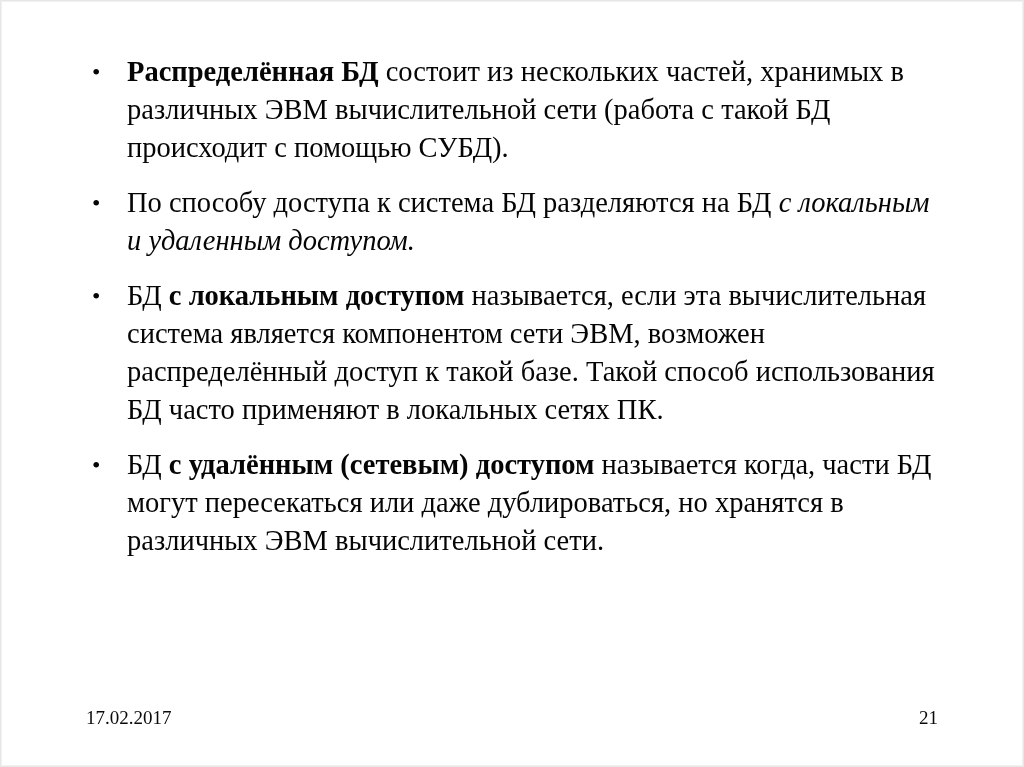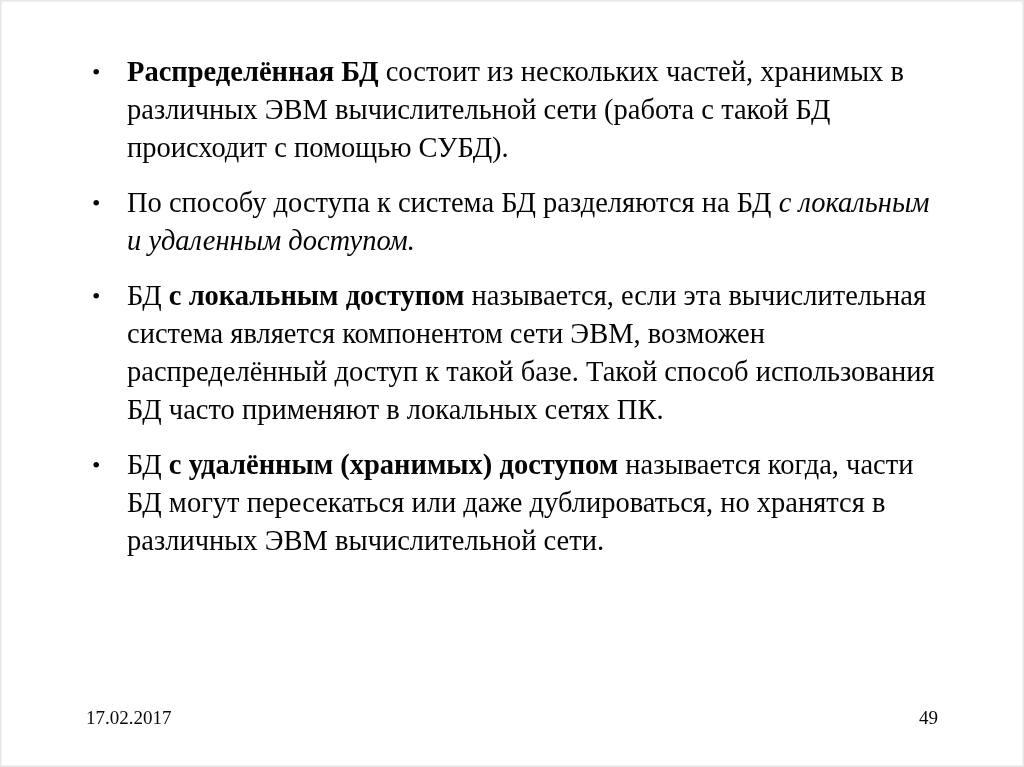--- a/index.html
+++ b/index.html
@@ -63,19 +63,19 @@
   .footer-page  { flex: 1; text-align: right; }
 </style>
 </head>
 <body>
 
 <div class="slide">
   <ul class="bullet-list">
       <li class="bullet-item"><span class="bullet-marker">•</span><span class="bullet-text"><span class="seg-bold">Распределённая БД</span><span class="seg-regular"> состоит из нескольких частей, хранимых в различных ЭВМ вычислительной сети (работа с такой БД происходит с помощью СУБД).</span></span></li>
       <li class="bullet-item"><span class="bullet-marker">•</span><span class="bullet-text"><span class="seg-regular">По способу доступа к система БД разделяются на БД </span><span class="seg-italic">с локальным и удаленным доступом.</span></span></li>
       <li class="bullet-item"><span class="bullet-marker">•</span><span class="bullet-text"><span class="seg-regular">БД </span><span class="seg-bold">с локальным доступом</span><span class="seg-regular"> называется, если эта вычислительная система является компонентом сети ЭВМ, возможен распределённый доступ к такой базе. Такой способ использования БД часто применяют в локальных сетях ПК.</span></span></li>
-      <li class="bullet-item"><span class="bullet-marker">•</span><span class="bullet-text"><span class="seg-regular">БД </span><span class="seg-bold">с удалённым (хранимых) доступом</span><span class="seg-regular"> называется когда, части БД могут пересекаться или даже дублироваться, но хранятся в различных ЭВМ вычислительной сети.</span></span></li>
+      <li class="bullet-item"><span class="bullet-marker">•</span><span class="bullet-text"><span class="seg-regular">БД </span><span class="seg-bold">с удалённым (сетевым) доступом</span><span class="seg-regular"> называется когда, части БД могут пересекаться или даже дублироваться, но хранятся в различных ЭВМ вычислительной сети.</span></span></li>
     </ul>
   <div class="footer">
     <span class="footer-date">17.02.2017</span>
-    <span class="footer-page">49</span>
+    <span class="footer-page">21</span>
   </div>
 </div>
 
 </body></html>

